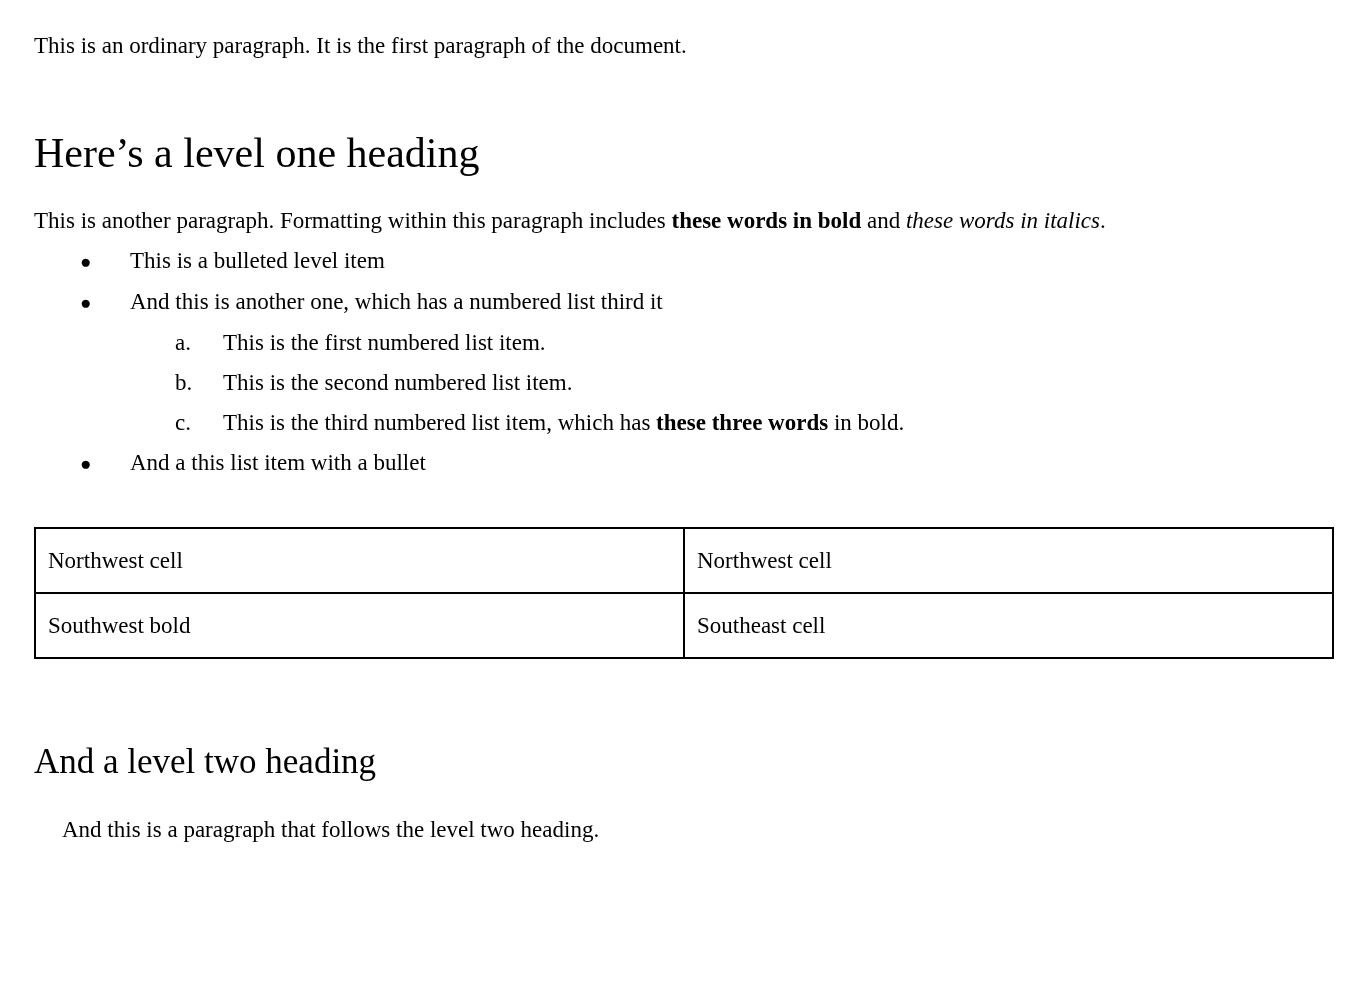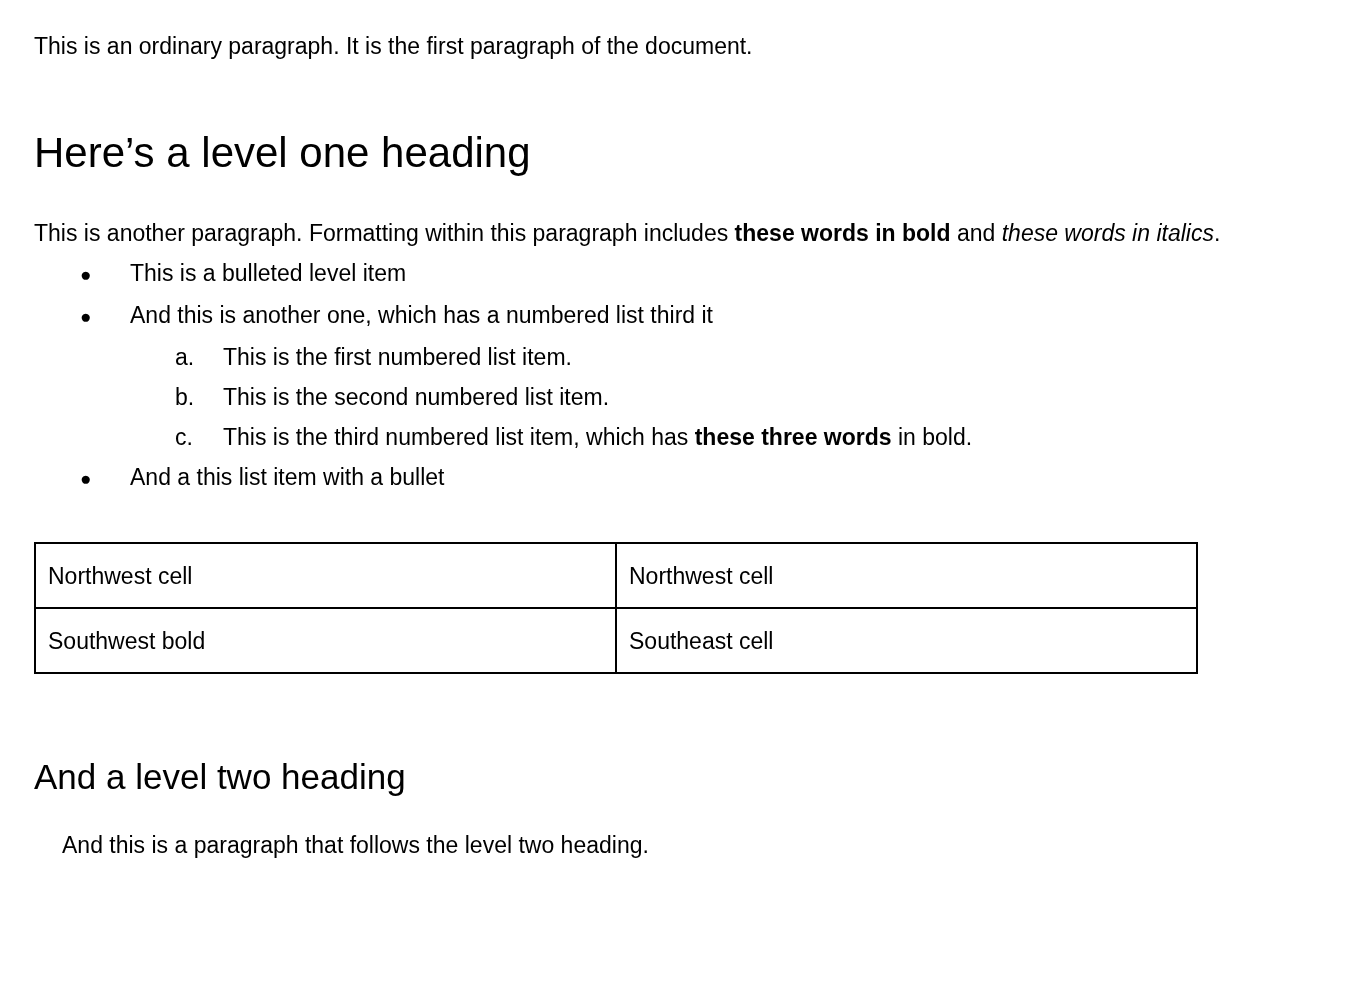--- a/index.html
+++ b/index.html
@@ -6,21 +6,21 @@
   body { background: #ffffff; }
 
   .page {
     position: relative;
     width: 1360px;
     height: 988px;
     box-sizing: border-box;
     padding: 26px 34px 0 34px;
     background: #ffffff;
     color: #000000;
-    font-family: Liberation Sans, sans-serif;
+    font-family: Liberation Serif, serif;
     font-size: 23px;
     line-height: 40px;
     font-weight: 400;
     overflow: hidden;
   }
 
   .para { margin: 0; width: 1246px; }
 
   h1.doc-h1 {
     margin: 59px 0 0 0;
@@ -30,21 +30,21 @@
     letter-spacing: 0;
   }
 
   h2.doc-h2 {
     margin: 80px 0 0 0;
     font-size: 35px;
     line-height: 46px;
     font-weight: 400;
   }
 
-  .para-formatted { margin-top: 32px; }
+  .para-formatted { margin-top: 20px; }
 
   b, strong { font-weight: 700; }
   em, i { font-style: italic; }
 
   .list-block { margin: 0; width: 1246px; }
 
   .list-item { display: flex; align-items: baseline; }
 
   .bullet-marker {
     flex: 0 0 96px;
@@ -58,21 +58,21 @@
     flex: 0 0 189px;
     box-sizing: border-box;
     padding-left: 141px;
   }
 
   .list-item-text { flex: 1 1 auto; }
 
   table.doc-table {
     border-collapse: collapse;
     margin-top: 43px;
-    width: 1164px;
+    width: 1300px;
     table-layout: fixed;
   }
   table.doc-table td {
     border: 2px solid #000000;
     width: 50%;
     height: 63px;
     padding: 0 10px 0 12px;
     vertical-align: middle;
     font-size: 23px;
     line-height: 40px;

